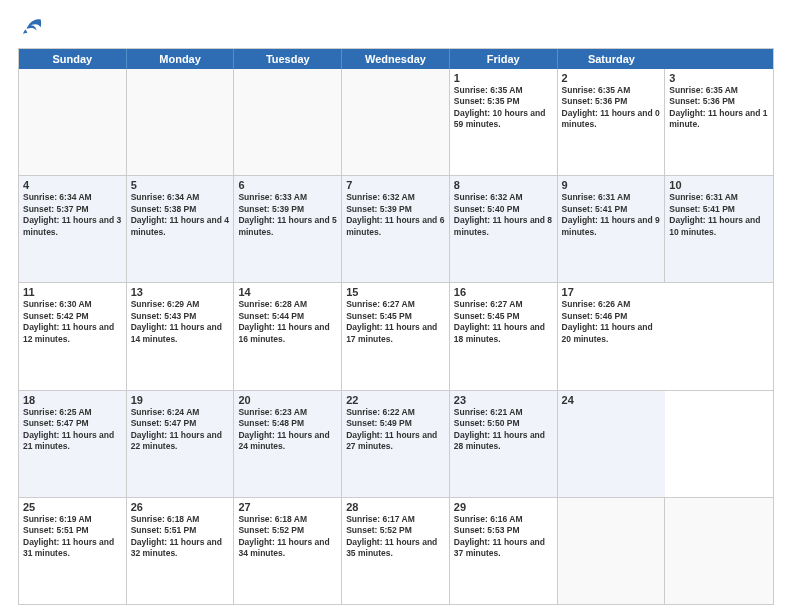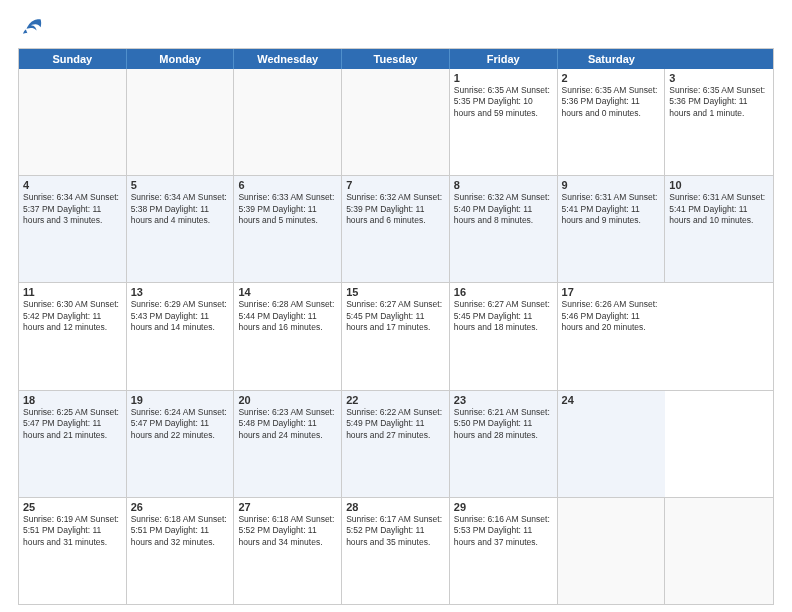--- a/index.html
+++ b/index.html
@@ -109,20 +109,21 @@
     .day-number {
       font-size: 11px;
       font-weight: bold;
       color: #333;
       margin-bottom: 1px;
     }
     .cell-info {
       font-size: 8.5px;
       line-height: 1.35;
       color: #333;
+      font-weight: bold;
     }
   </style>
 </head>
 <body>
 
 <div class="page">
   <div class="header">
     <div class="logo">
       <div class="logo-text">
         <span class="logo-general"></span>
@@ -136,22 +137,22 @@
     <div class="title-block">
       <div class="calendar-title"></div>
       <div class="calendar-subtitle"></div>
     </div>
   </div>
 
   <div class="calendar">
     <div class="cal-header-row">
     <div class="cal-header-cell">Sunday</div>
         <div class="cal-header-cell">Monday</div>
+        <div class="cal-header-cell">Tuesday</div>
         <div class="cal-header-cell">Wednesday</div>
-        <div class="cal-header-cell">Tuesday</div>
         <div class="cal-header-cell">Friday</div>
         <div class="cal-header-cell">Saturday</div>
       </div>
     <div class="cal-body">
     <div class="cal-row">
           <div class="cal-cell empty"></div>
           <div class="cal-cell empty"></div>
           <div class="cal-cell empty"></div>
           <div class="cal-cell empty"></div>
           <div class="cal-cell">

